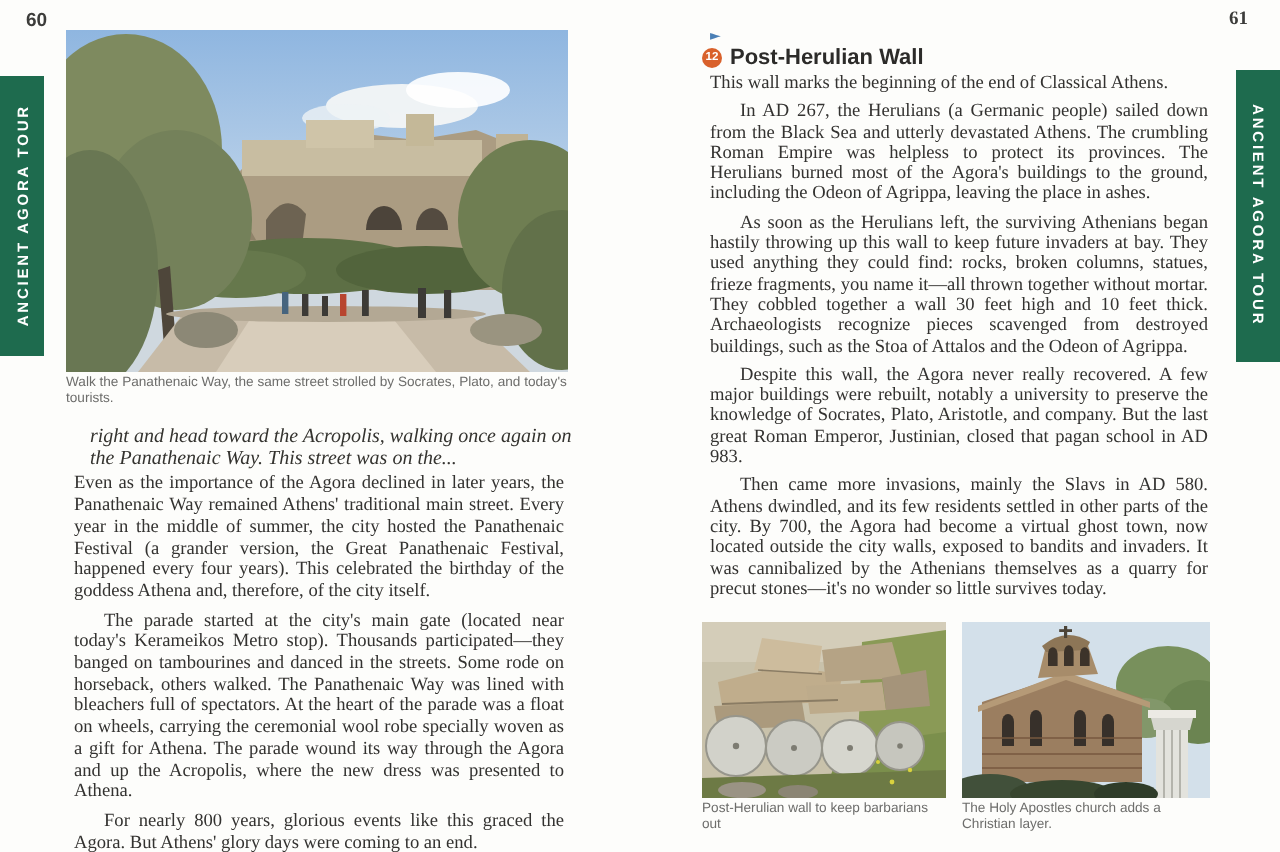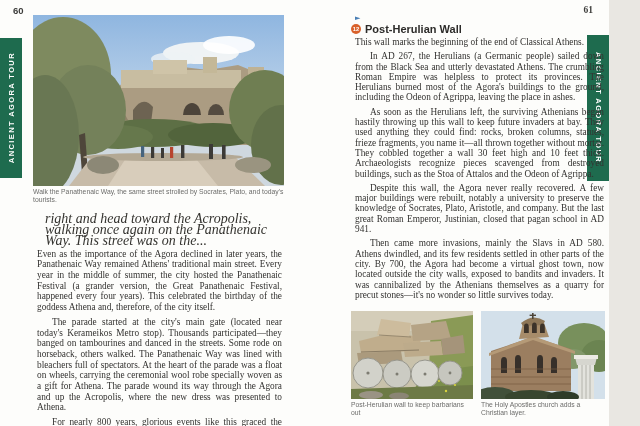--- a/index.html
+++ b/index.html
@@ -3,22 +3,22 @@
 <meta charset="utf-8">
 <style>
   html,body{margin:0;padding:0;}
   body{
     width:640px;height:426px;
     background:#e9e7e2;
     font-family:"Liberation Serif","DejaVu Serif",serif;
     -webkit-font-smoothing:antialiased;
   }
   .spread{
-    position:relative;width:576px;height:426px;
-    background:#fdfdfb;overflow:hidden;padding-left:33px;
+    position:relative;width:640px;height:426px;
+    background:#fdfdfb;overflow:hidden;
   }
   
   .pagenum{
     position:absolute;top:5px;
     font-family:"Liberation Sans","DejaVu Sans",sans-serif;
     font-size:9.5px;font-weight:bold;color:#3c3c3a;
   }
   .pagenum.left{left:13px;}
   .pagenum.right{right:16px;font-family:Liberation Serif, serif;}
   
@@ -42,21 +42,21 @@
   
   .photo{display:block;background:#cfd8df;}
   .photo-main{width:251px;height:171px;margin-top:15px;}
   .caption{
     font-family:"Liberation Sans","DejaVu Sans",sans-serif;
     font-size:6.8px;color:#6d6d6b;margin-top:2px;line-height:8px;
   }
   
   .continuation{
     margin:9px 0 0 12px;
-    font-style:italic;font-size:14px;line-height:11.2px;color:#34332f;
+    font-style:italic;font-size:10px;line-height:11.2px;color:#34332f;
   }
   .direction-note{
     position:relative;margin:12px 0 0 4px;padding-left:12px;
     font-style:italic;font-size:9.4px;line-height:11.4px;color:#34332f;
   }
   .arrow-icon{
     position:absolute;left:0;top:1px;
     font-style:normal;font-size:7px;color:#4a7fb5;
     font-family:"DejaVu Sans",sans-serif;
   }
@@ -170,21 +170,21 @@
     </p>
 
     <div class="section-head">
       <span class="num-badge">12</span>
       <span>Post-Herulian Wall</span>
     </div>
 
     <p class="body-par first">This wall marks the beginning of the end of Classical Athens.</p>
     <p class="body-par indent">In AD 267, the Herulians (a Germanic people) sailed down from the Black Sea and utterly devastated Athens. The crumbling Roman Empire was helpless to protect its provinces. The Herulians burned most of the Agora's buildings to the ground, including the Odeon of Agrippa, leaving the place in ashes.</p>
     <p class="body-par indent">As soon as the Herulians left, the surviving Athenians began hastily throwing up this wall to keep future invaders at bay. They used anything they could find: rocks, broken columns, statues, frieze fragments, you name it—all thrown together without mortar. They cobbled together a wall 30 feet high and 10 feet thick. Archaeologists recognize pieces scavenged from destroyed buildings, such as the Stoa of Attalos and the Odeon of Agrippa.</p>
-    <p class="body-par indent">Despite this wall, the Agora never really recovered. A few major buildings were rebuilt, notably a university to preserve the knowledge of Socrates, Plato, Aristotle, and company. But the last great Roman Emperor, Justinian, closed that pagan school in AD 941.</p>
+    <p class="body-par indent">Despite this wall, the Agora never really recovered. A few major buildings were rebuilt, notably a university to preserve the knowledge of Socrates, Plato, Aristotle, and company. But the last great Roman Emperor, Justinian, closed that pagan school in AD 983.</p>
     <p class="body-par indent">Then came more invasions, mainly the Slavs in AD 580. Athens dwindled, and its few residents settled in other parts of the city. By 700, the Agora had become a virtual ghost town, now located outside the city walls, exposed to bandits and invaders. It was cannibalized by the Athenians themselves as a quarry for precut stones—it's no wonder so little survives today.</p>
 
     <div class="photo-row">
 
       <div class="photo-cell">
         <svg class="photo photo-small" viewBox="0 0 122 88" preserveAspectRatio="none">
           <rect x="0" y="0" width="122" height="88" fill="#c9c2ab"></rect>
           <rect x="0" y="0" width="122" height="20" fill="#d4cdb9"></rect>
           <path d="M80,10 L122,4 L122,60 L78,60 Z" fill="#8a9a56"></path>
           <path d="M70,62 L122,55 L122,88 L60,88 Z" fill="#7b8f4c"></path>

